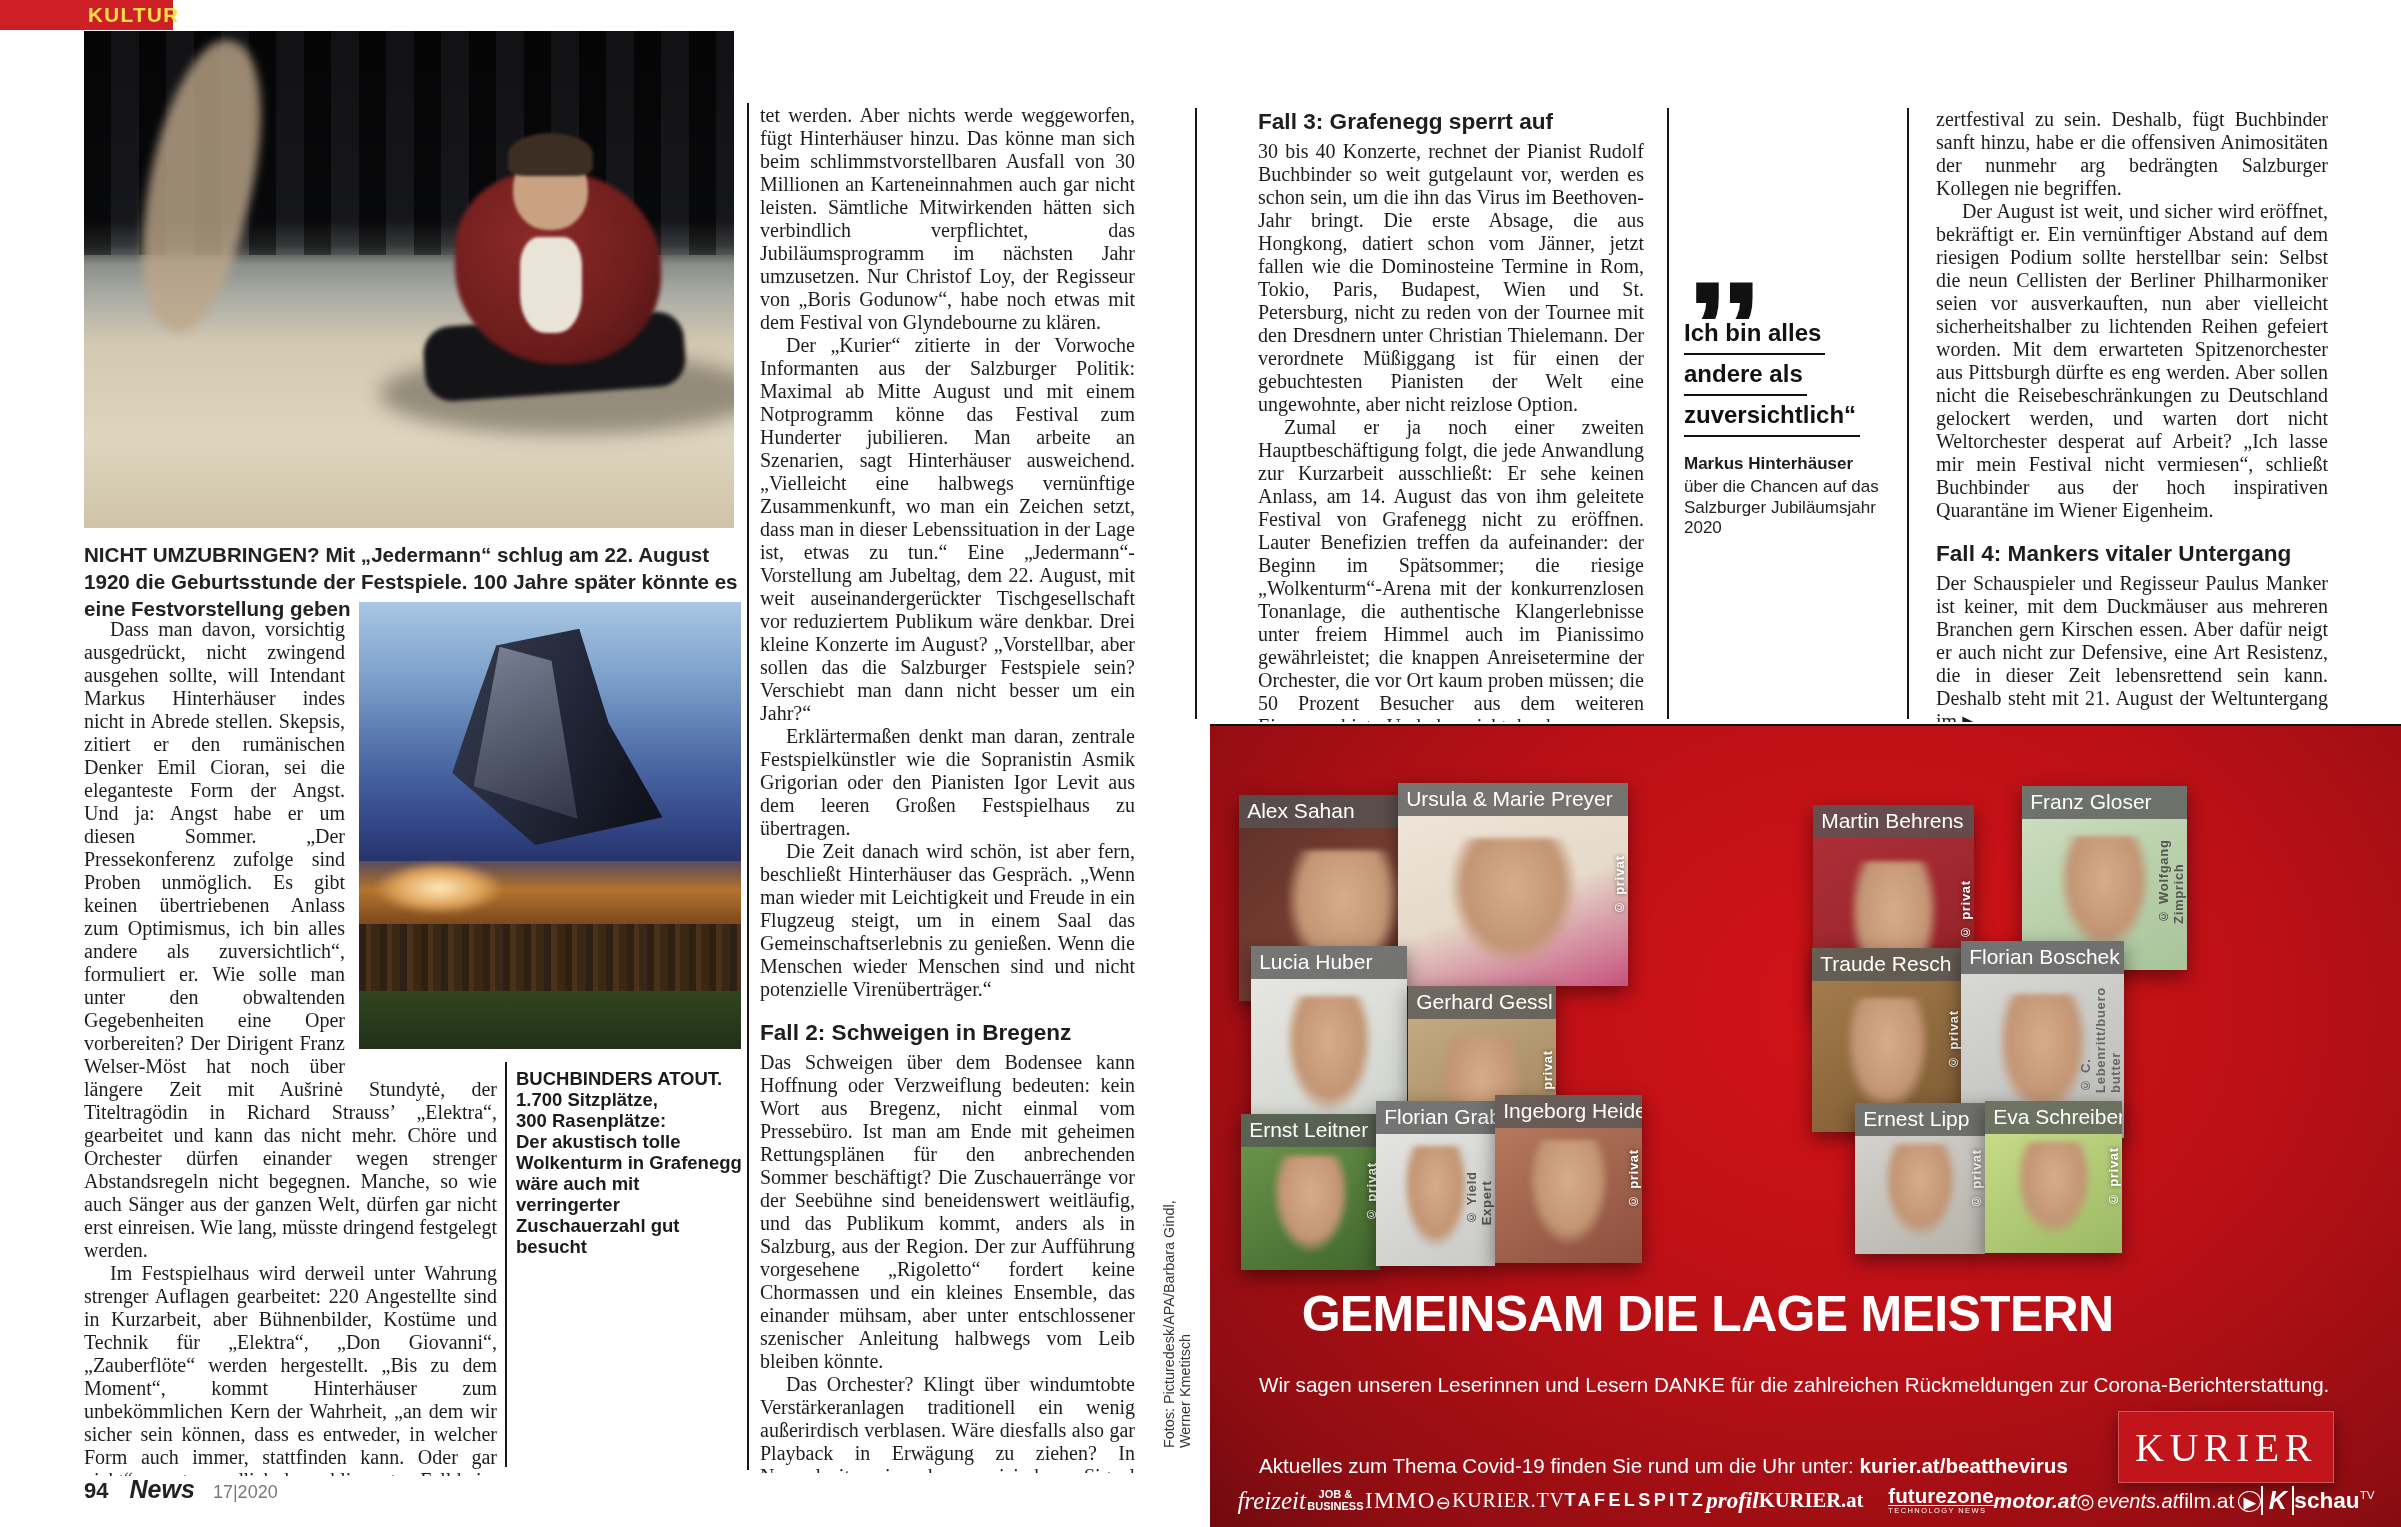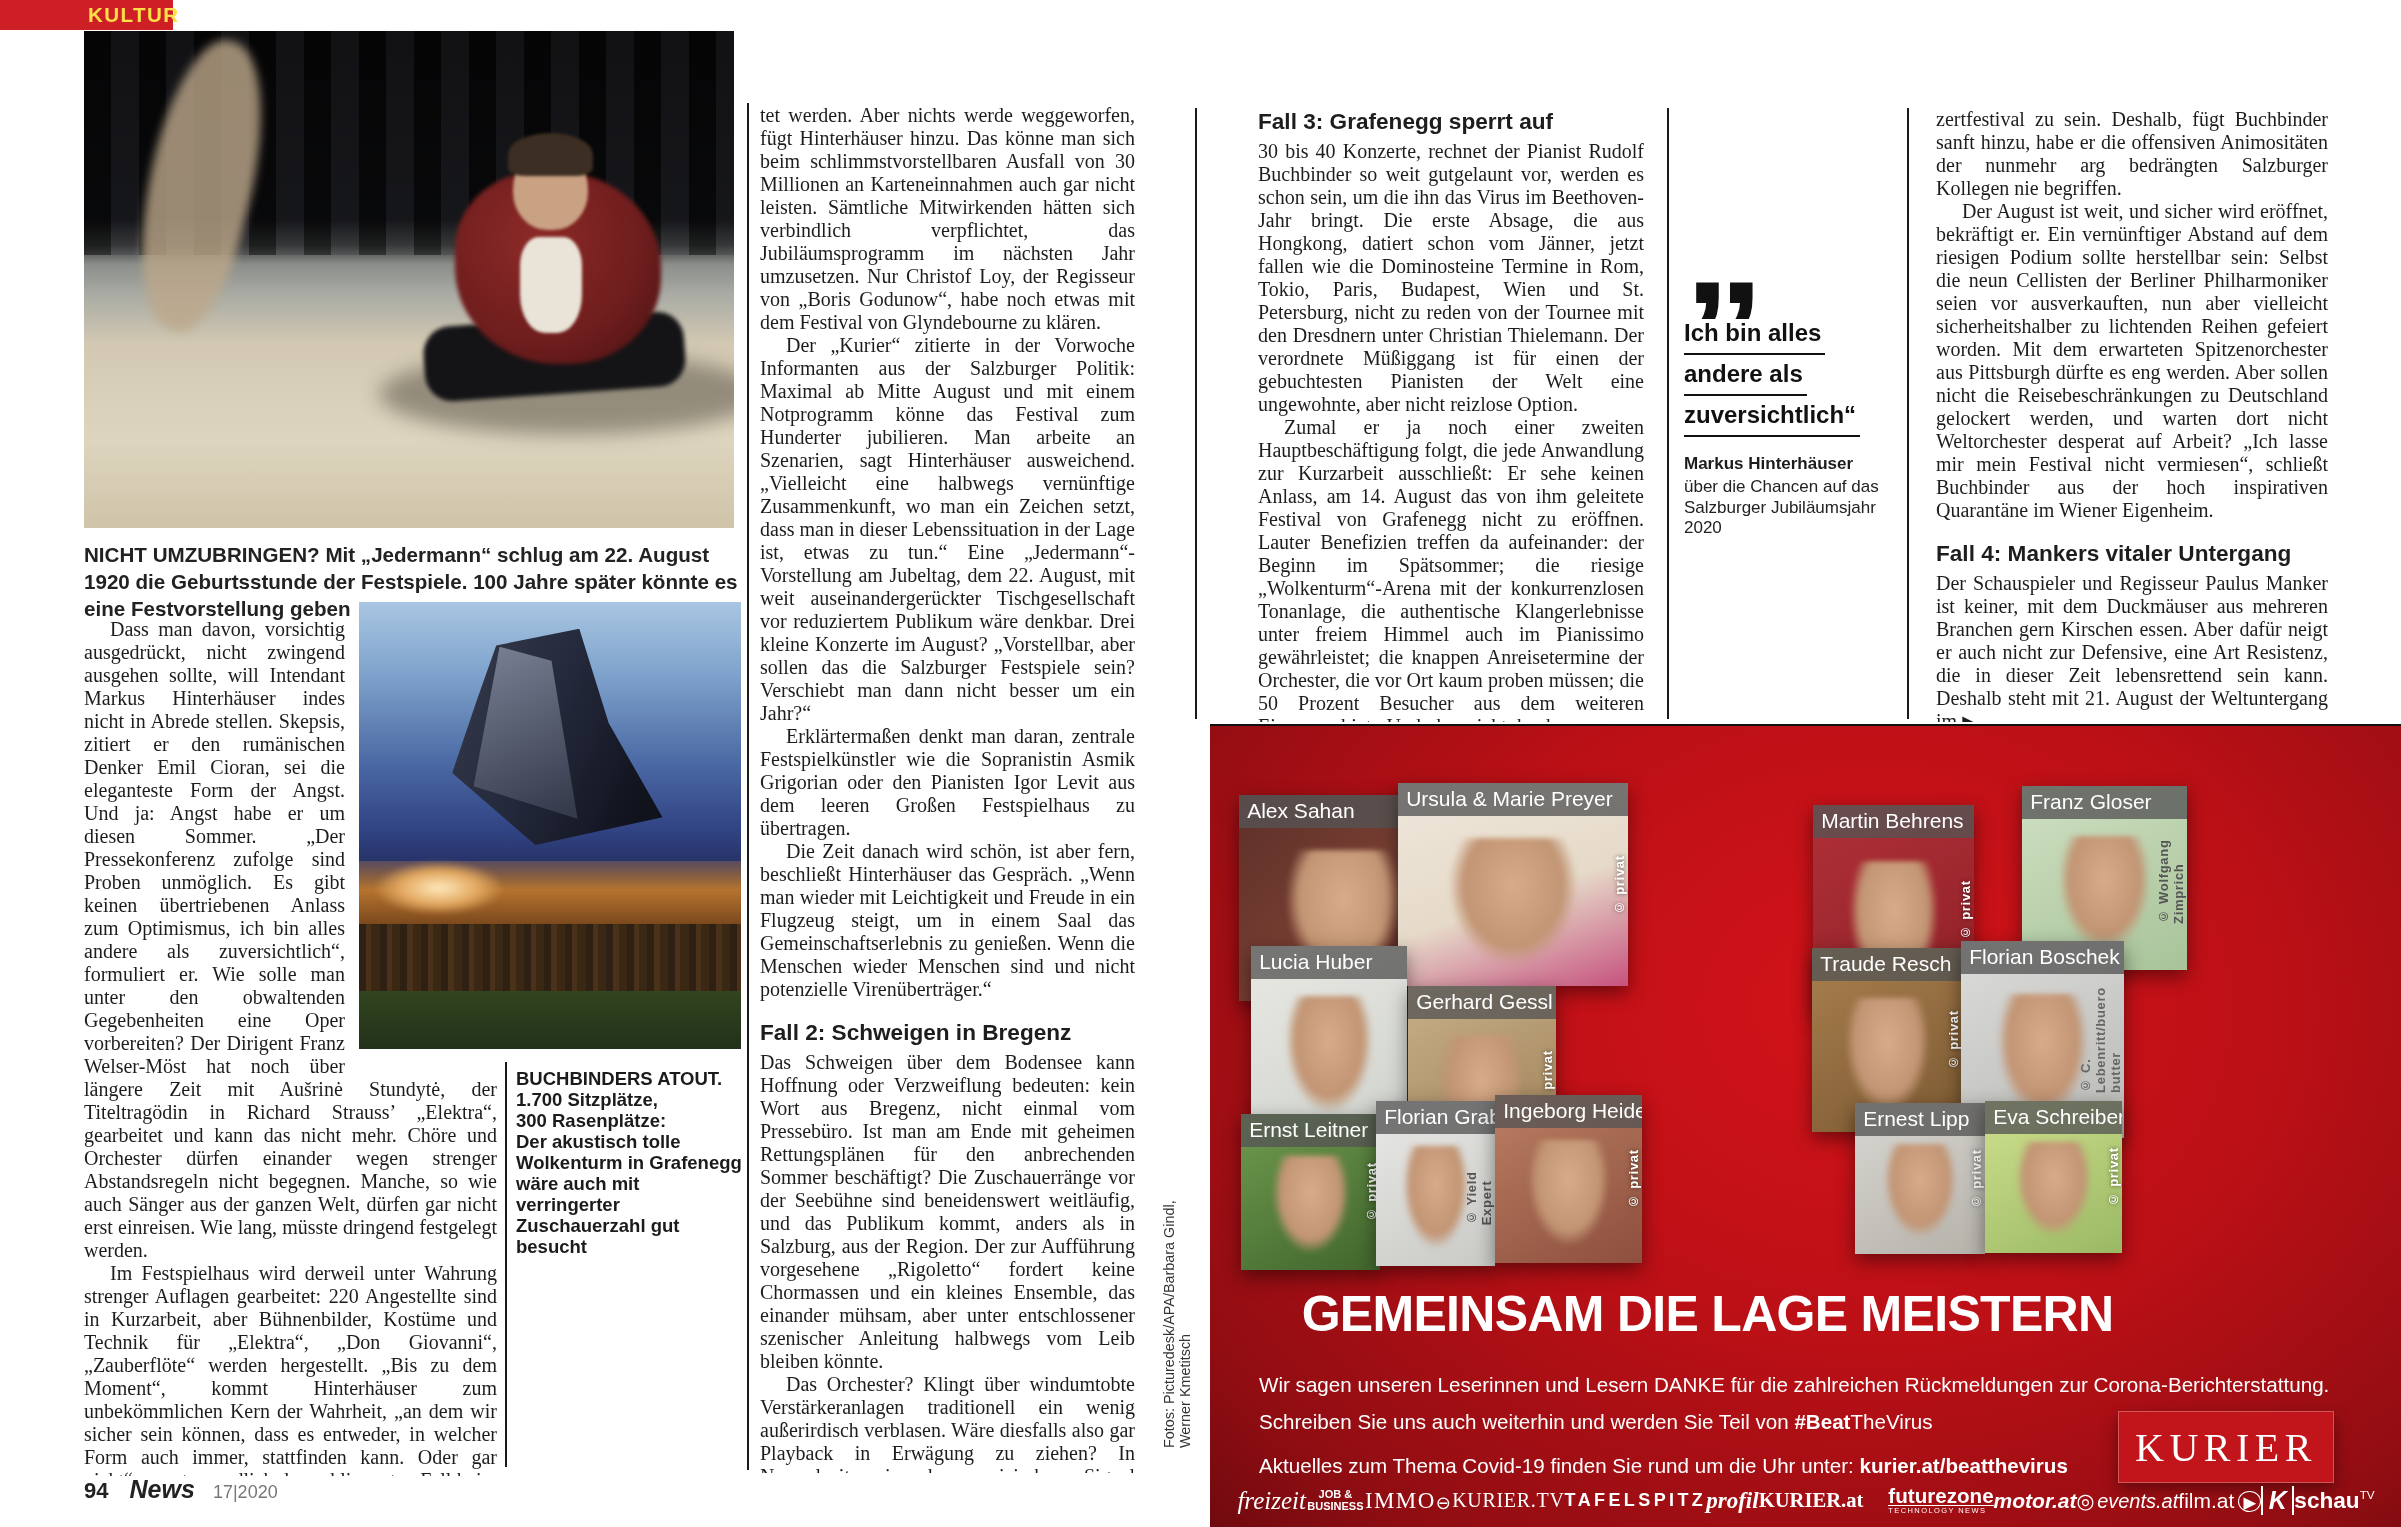--- a/index.html
+++ b/index.html
@@ -274,21 +274,20 @@
     <div class="credit">© privat</div>
   </div>
   <div class="tile p12" style="left:775px;top:375px;width:137px;height:152px;">
     <div class="face"></div>
     <div class="bar">Eva Schreiber</div>
     <div class="credit">© privat</div>
   </div>
 
   <div class="ad-headline">GEMEINSAM DIE LAGE MEISTERN</div>
   <div class="ad-line" style="top:646px;">Wir sagen unseren Leserinnen und Lesern DANKE für die zahlreichen Rückmeldungen zur Corona-Berichterstattung.</div>
-  <div class="ad-line" style="top:683px;"><span>Schreiben Sie uns auch weiterhin und werden Sie Teil von </span><b>#Beat</b><span>TheVirus</span></div>
   <div class="ad-line" style="top:727px;"><span>Aktuelles zum Thema Covid-19 finden Sie rund um die Uhr unter: </span><b>kurier.at/beatthevirus</b></div>
 
   <div class="kurierbox">
     <span>KURIER</span>
   </div>
 
   <div class="logos">
     <span class="lg lg-freizeit">freizeit</span>
     <span class="lg lg-jobbiz">JOB &amp; BUSINESS</span>
     <span class="lg lg-immo"><span>IMMO</span><span class="ring">⊖</span></span>

